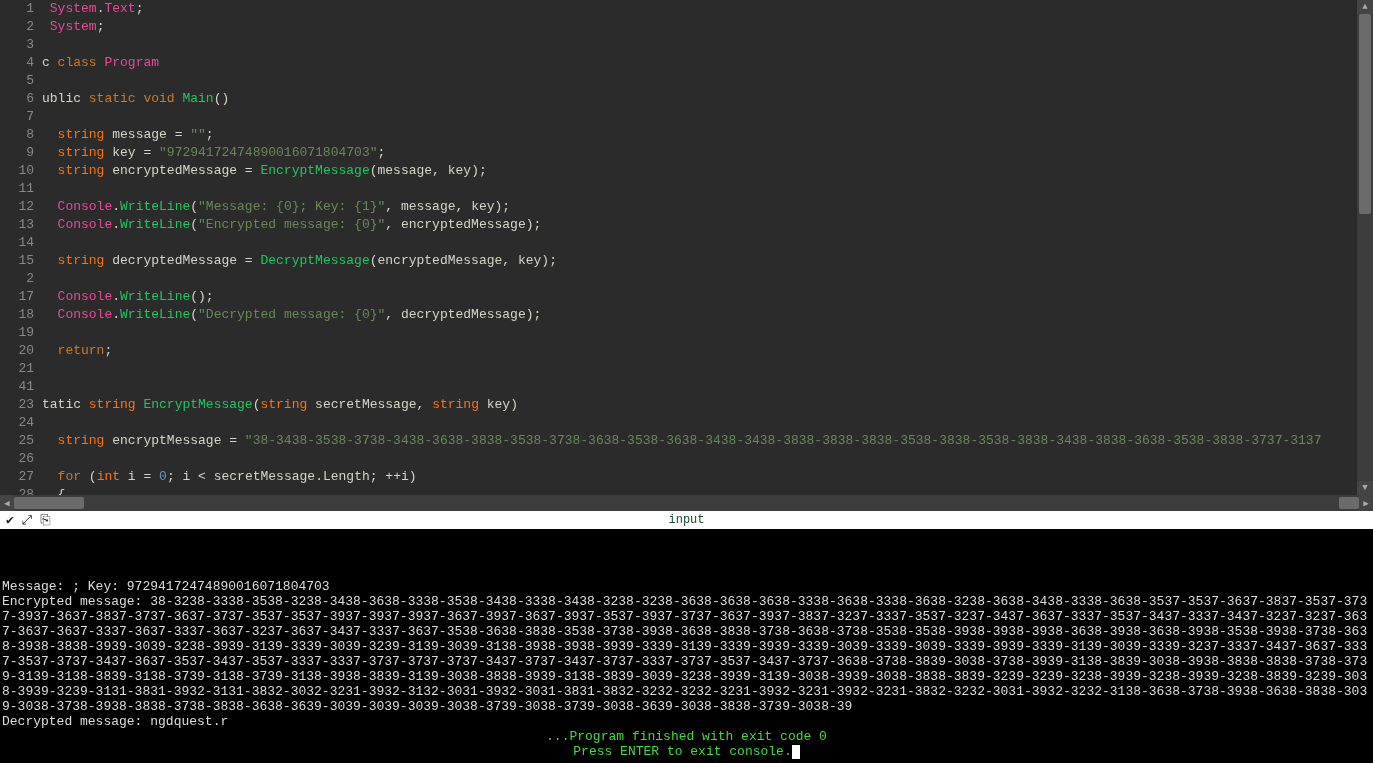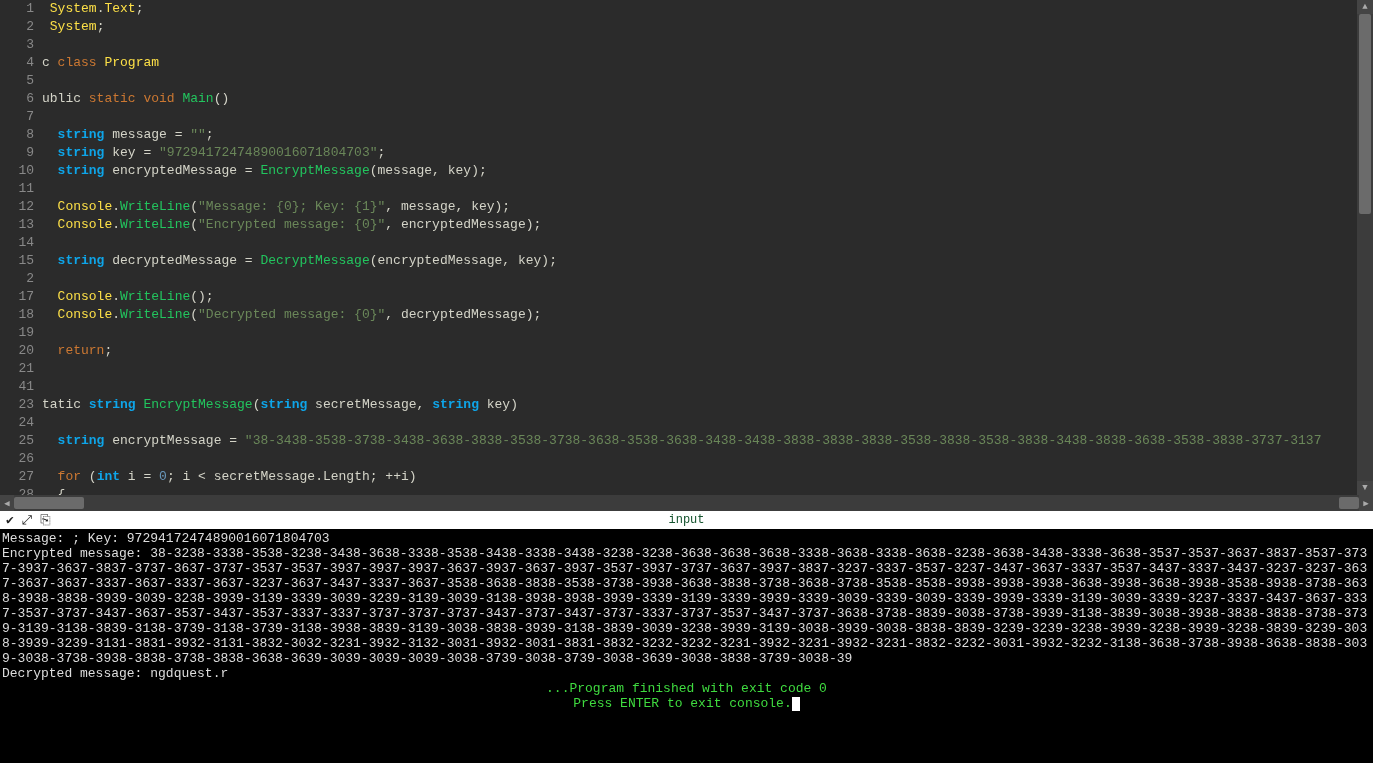--- a/index.html
+++ b/index.html
@@ -39,23 +39,23 @@
 .gutter .ln { height: 18px; line-height: 18px; }
 .code {
   flex: 1;
   background: #2b2b2b;
   overflow: hidden;
   white-space: pre;
   position: relative;
 }
 .code .line { height: 18px; line-height: 18px; }
 .tok-kw   { color: #cc7832; }
-.tok-type { color: #0ea5e9; font-weight: bold; }
+.tok-type { color: #f97316; }
 .tok-id   { color: #d4d4c8; }
-.tok-cls  { color: #fde047; }
+.tok-cls  { color: #ec4899; }
 .tok-fn   { color: #22c55e; }
 .tok-str  { color: #6a8759; }
 .tok-num  { color: #6897bb; }
 .tok-op   { color: #d4d4c8; }
 .tok-pun  { color: #d4d4c8; }
 .vscroll {
   width: 16px;
   background: #3c3c3c;
   position: relative;
   flex-shrink: 0;
@@ -115,20 +115,21 @@
   flex: 1;
   background: #000;
   color: #ddd;
   font-family: "Courier New", monospace;
   font-size: 13px;
   line-height: 15px;
   white-space: pre-wrap;
   word-break: break-all;
   padding: 2px 2px;
   overflow: hidden;
+  margin-top: 48px;
 }
 .console .green { color: #3fdb3f; text-align: center; }
 .console .cursor {
   display: inline-block;
   width: 8px; height: 14px;
   background: #fff;
   vertical-align: text-bottom;
 }
 </style>
 </head>

